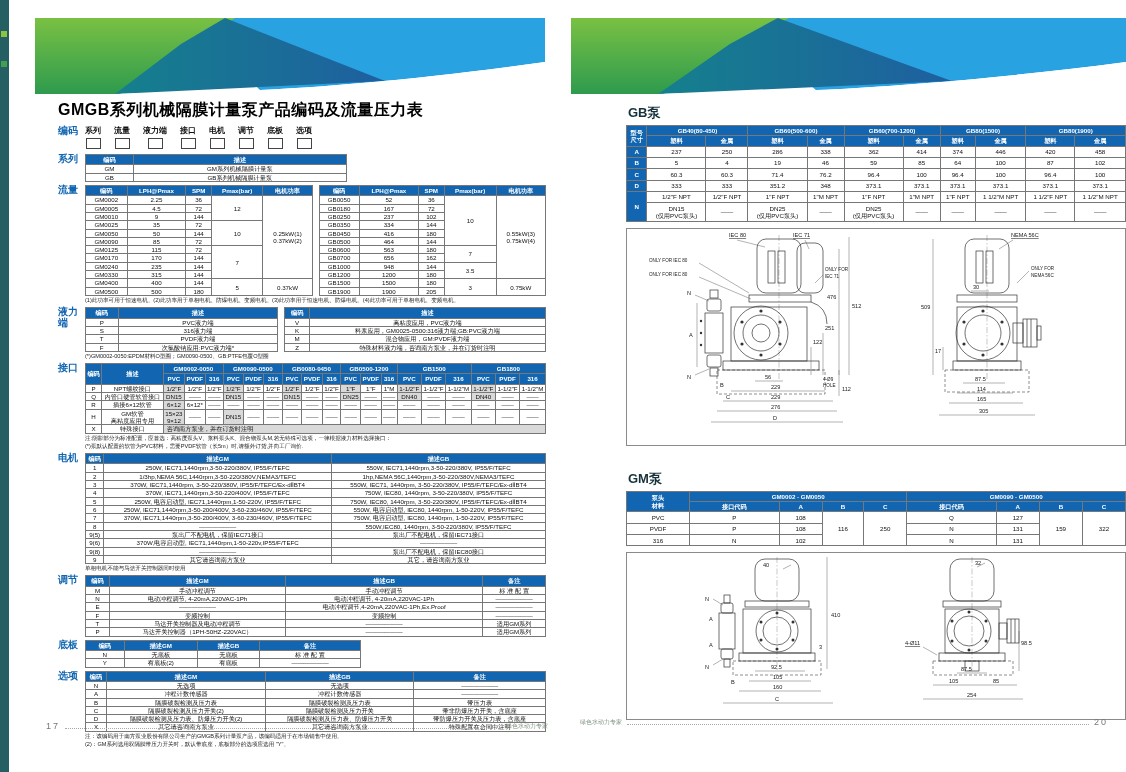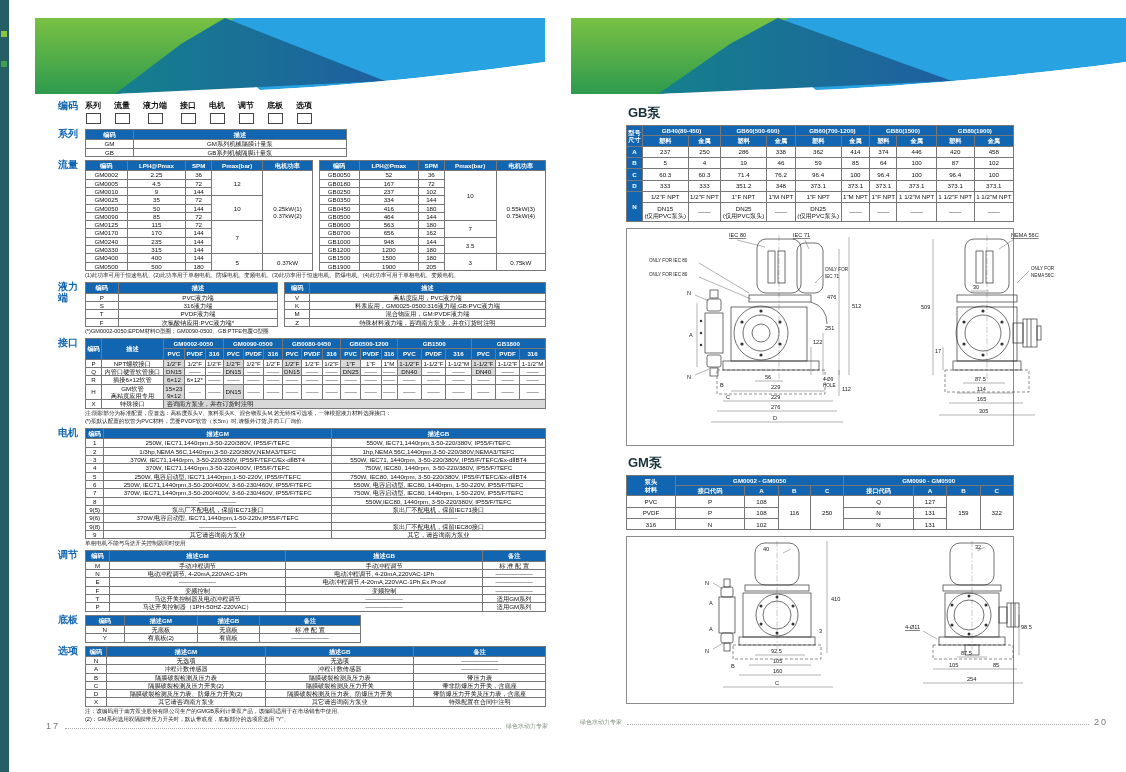--- a/index.html
+++ b/index.html
@@ -3,21 +3,21 @@
 <meta charset="utf-8">
 <style>
   html,body{margin:0;padding:0}
   body{width:1126px;height:772px;position:relative;background:#fff;overflow:hidden;
        font-family:"Liberation Sans","DejaVu Sans",sans-serif;color:#111}
   .strip{position:absolute;left:0;top:0;width:9px;height:772px;background:#265f63}
   .sq{position:absolute;width:6px;height:6px}
   .banner{position:absolute;top:18px;height:76px}
   .banner svg{display:block;width:100%;height:100%}
   .page-l{position:absolute;left:58px;top:100px;width:488px}
-  .page-r{position:absolute;left:626px;top:104px;width:388px}
+  .page-r{position:absolute;left:626px;top:104px;width:500px}
   .title{font-size:16px;font-weight:bold;letter-spacing:.5px;margin:0 0 4px 0;color:#000}
   .bluelbl{color:#1266b1;font-weight:bold;font-size:10px;line-height:1.05}
   .coderow{display:flex;margin-bottom:5px}
   .coderow .bluelbl{width:27px;flex:none;padding-top:1px}
   .cfields{display:flex;gap:13px}
   .cfield{display:flex;flex-direction:column;align-items:center;font-size:8px;font-weight:bold}
   .cbox{width:13px;height:9px;border:1px solid #444;margin-top:2px}
   .sec{display:flex;margin-bottom:3px}
   .sec-label{width:27px;flex:none}
   .sec-body{flex:1;min-width:0}
@@ -78,20 +78,21 @@
 <div class="banner" style="left:571px;width:555px">
   <svg viewBox="0 0 510 76" preserveAspectRatio="none">
     <path d="M150,0 H510 V44 C390,61 290,69 225,72 Z" fill="#29a2e2"></path>
     <path d="M0,0 H200 L85,76 H0 Z" fill="url(#g1)"></path>
     <path d="M190,0 L350,63 L80,76 L146,26 Z" fill="url(#g2)"></path>
     <path d="M510,44 C390,61 290,69 225,72 L80,76 H510 Z" fill="#fff"></path>
   </svg>
 </div>
 
 <div class="page-l">
+  <h1 class="title">GMGB系列机械隔膜计量泵产品编码及流量压力表</h1>
 
   <div class="coderow">
     <span class="bluelbl">编码</span>
     <div class="cfields">
       <div class="cfield">
           <span>系列</span>
           <span class="cbox"></span>
         </div>
       <div class="cfield">
           <span>流量</span>
@@ -982,21 +983,21 @@
       <text x="294" y="80">509</text>
       <text x="346" y="60">30</text>
       <text x="308" y="124">17</text>
       <text x="348" y="152">87.5</text>
       <text x="350" y="162">114</text>
       <text x="350" y="172">165</text>
       <text x="352" y="184">305</text>
     </svg>
   </div>
 
-  <div class="rhead" style="margin-top:8px">GM泵</div>
+  <div class="rhead" style="margin-top:24px">GM泵</div>
   <div class="rt">
       <table class="tb">
         <thead>
           <tr>
             <th rowspan="2" class="rh">泵头
 材料</th>
             <th colspan="4">GM0002 - GM0050</th>
             <th colspan="4">GM0090 - GM0500</th>
           </tr>
           <tr>

